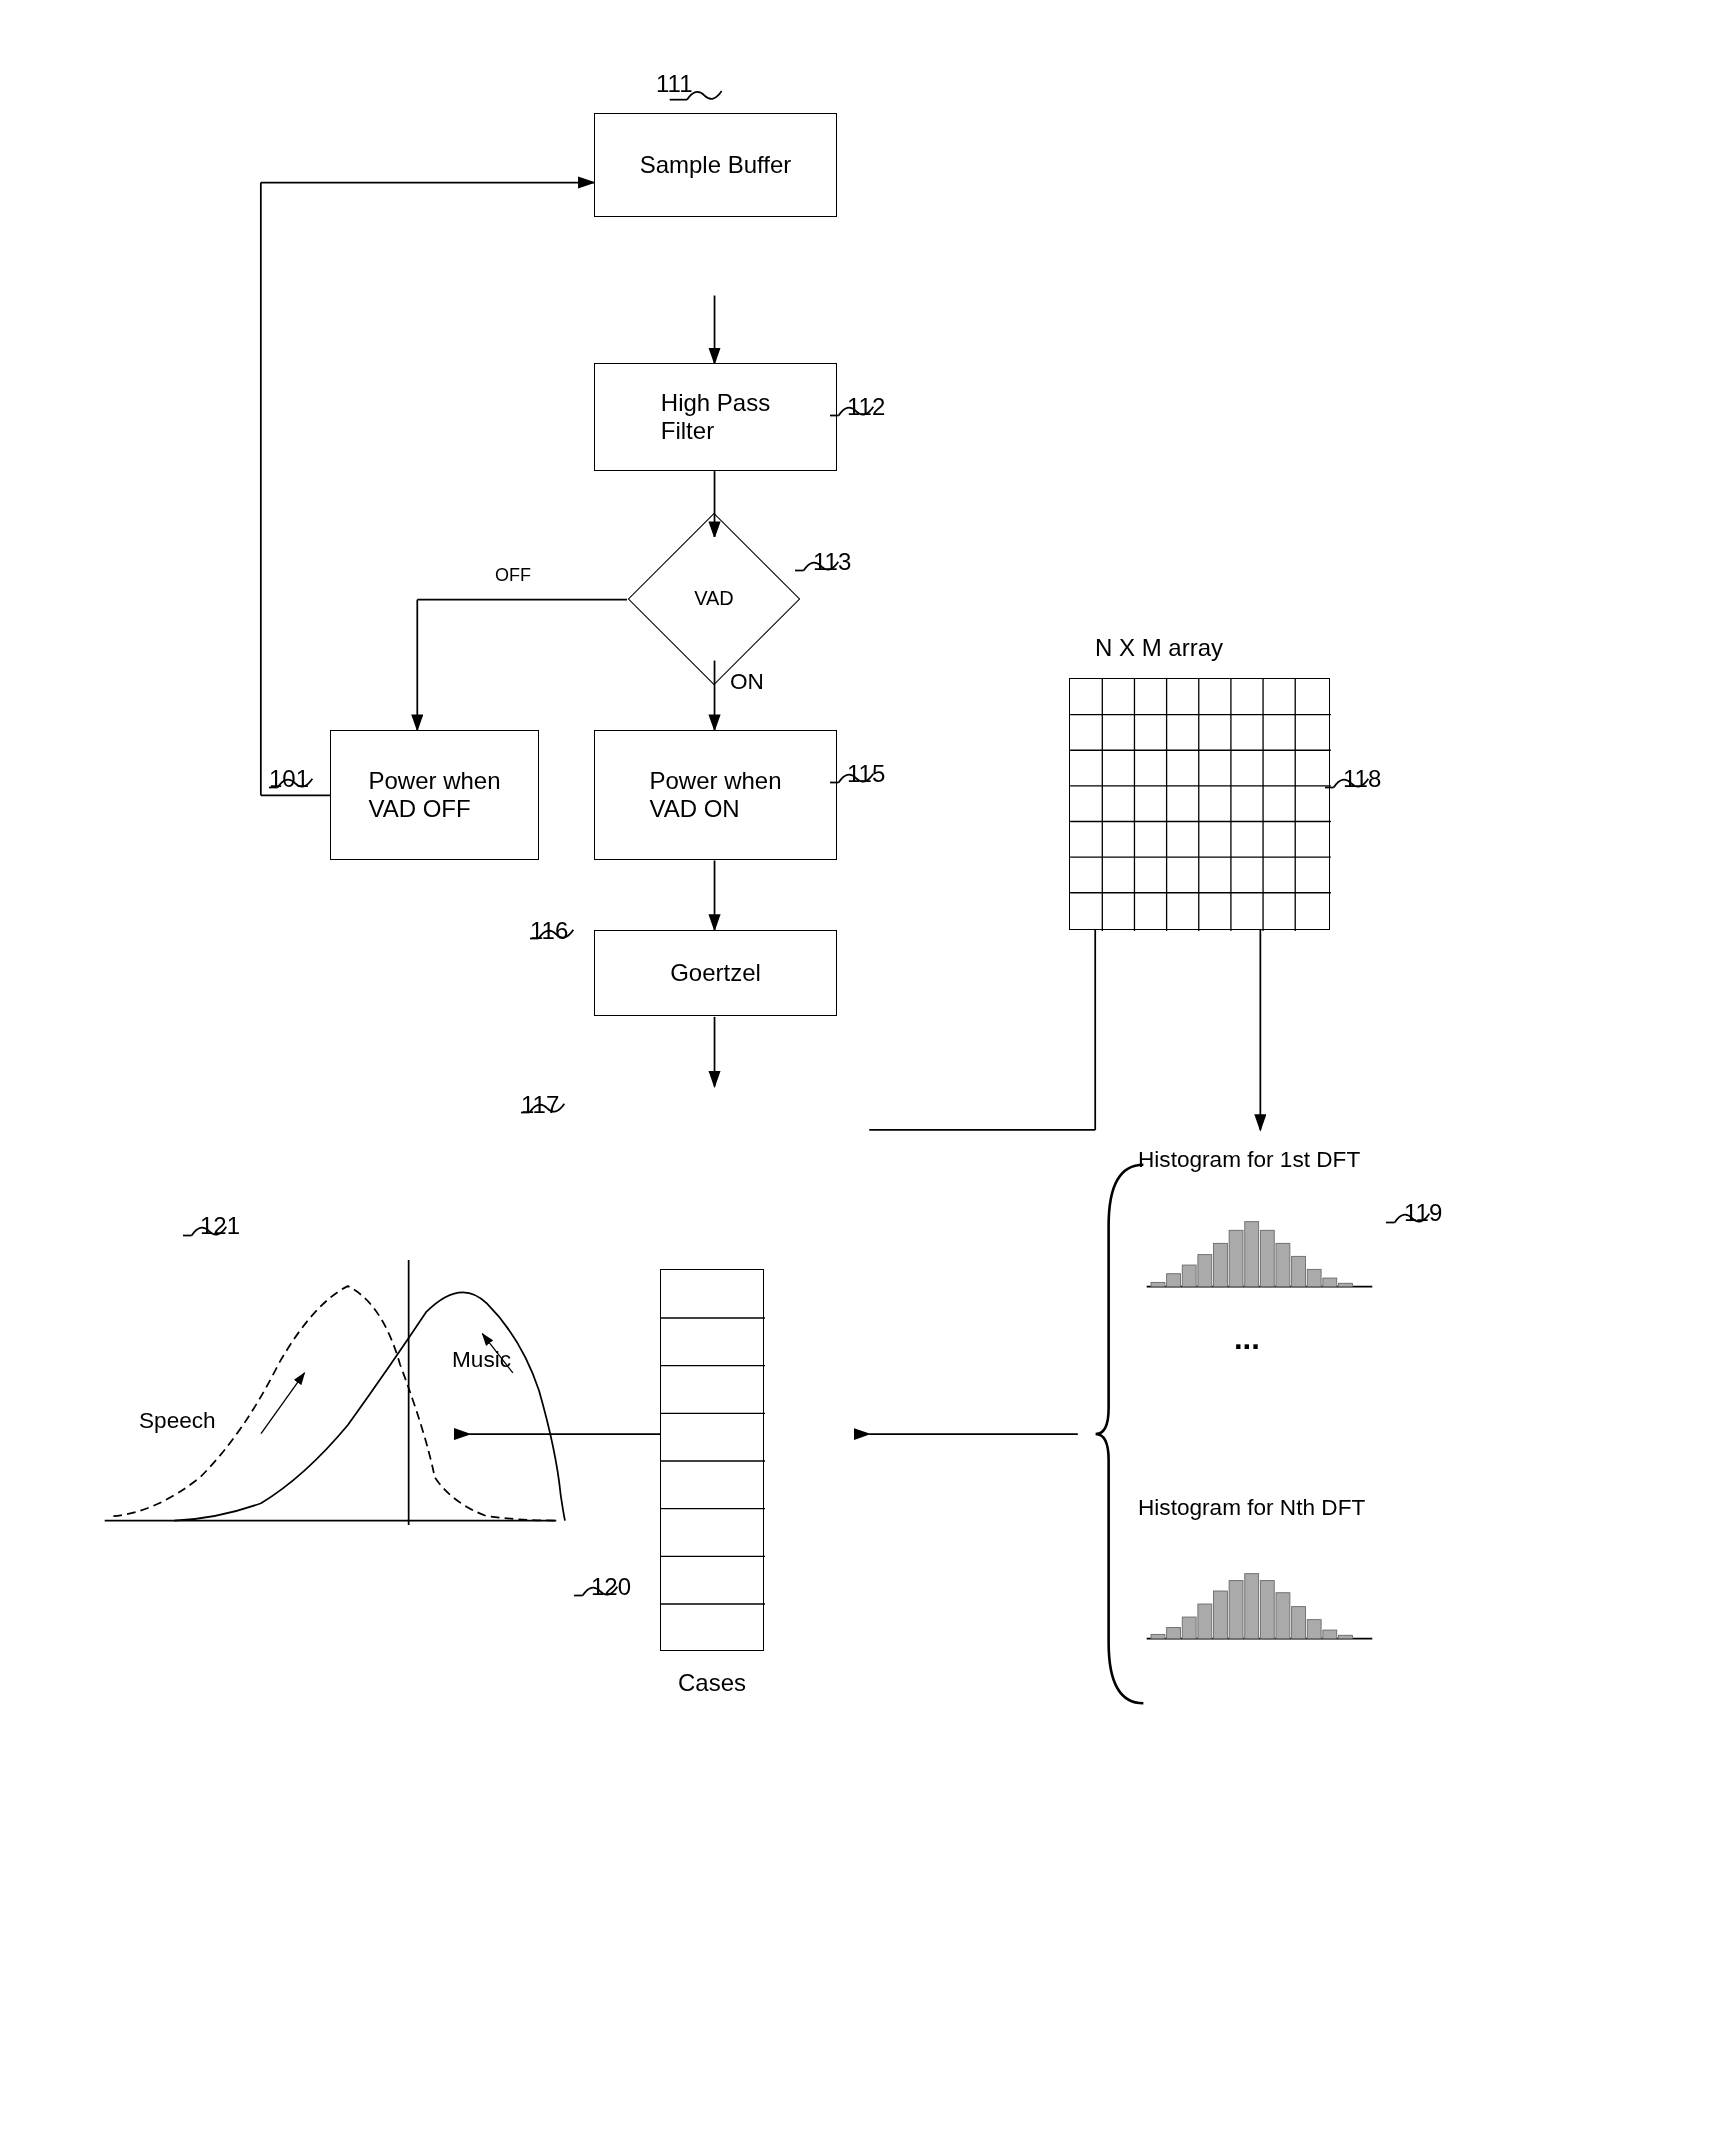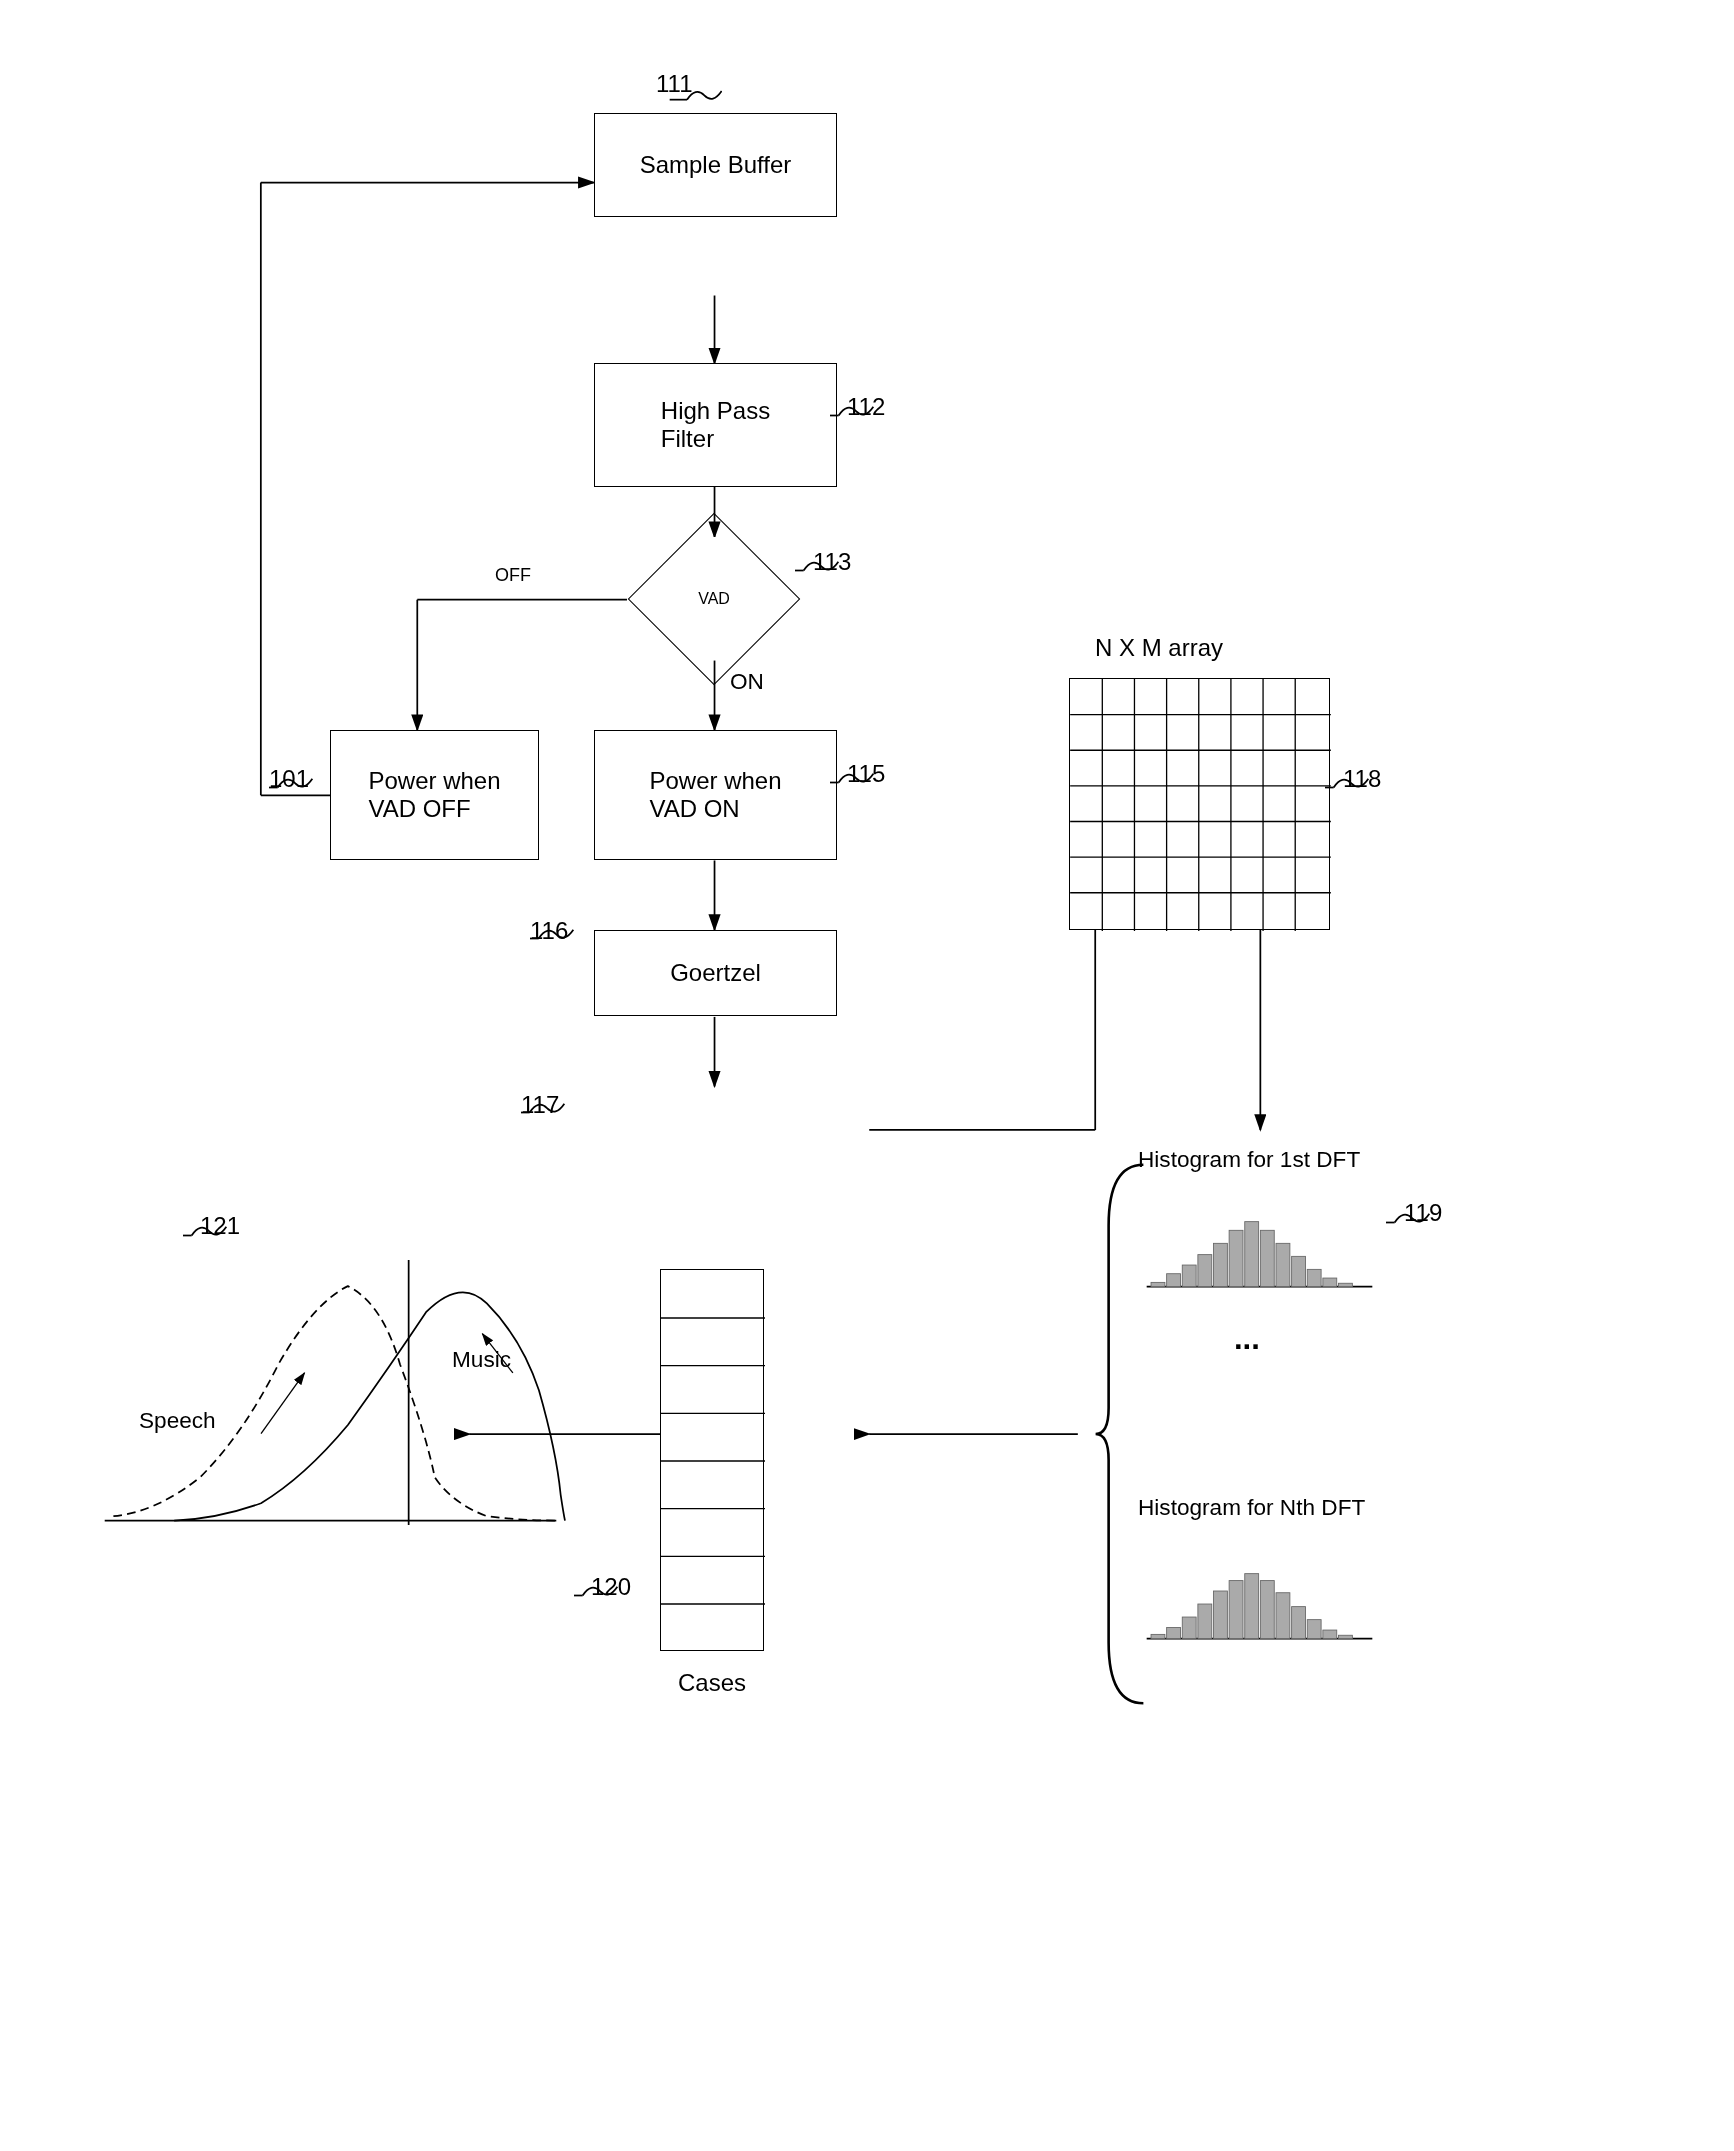--- a/index.html
+++ b/index.html
@@ -36,21 +36,21 @@
     }
     .diamond-inner {
       width: 122px;
       height: 122px;
       border: 1.7px solid #000;
       transform: rotate(45deg);
       position: absolute;
     }
     .diamond-label {
       position: relative;
-      font-size: 16px;
+      font-size: 20px;
       z-index: 1;
     }
     .label {
       position: absolute;
       font-size: 22.6px;
       background: transparent;
     }
     .ref-num {
       position: absolute;
       font-size: 24px;
@@ -113,21 +113,21 @@
 
   <svg style="position:absolute;left:652px;top:78px;" width="70" height="26" viewBox="0 0 80 30">
     <path d="M 40 25 Q 50 10 60 20 Q 70 30 80 15" stroke="#000" stroke-width="2" fill="none"></path>
     <line x1="40" y1="25" x2="20" y2="25" stroke="#000" stroke-width="2"></line>
   </svg>
 
   <div class="box" style="left:594px; top:113px; width:243px; height:104px;">
     <span>Sample Buffer</span>
   </div>
 
-  <div class="box" style="left:594px; top:363px; width:243px; height:124px;">
+  <div class="box" style="left:594px; top:363px; width:243px; height:108px;">
     <span style="white-space:pre-line;">High Pass
 Filter</span>
   </div>
 
   <div class="ref-num" style="left:847px; top:393px;">
     <span>112</span>
   </div>
   <svg style="position:absolute;left:830px;top:398px;" width="52" height="22" viewBox="0 0 60 25">
     <path d="M 10 20 Q 20 5 30 15 Q 40 25 50 10" stroke="#000" stroke-width="2" fill="none"></path>
     <line x1="10" y1="20" x2="0" y2="20" stroke="#000" stroke-width="2"></line>

